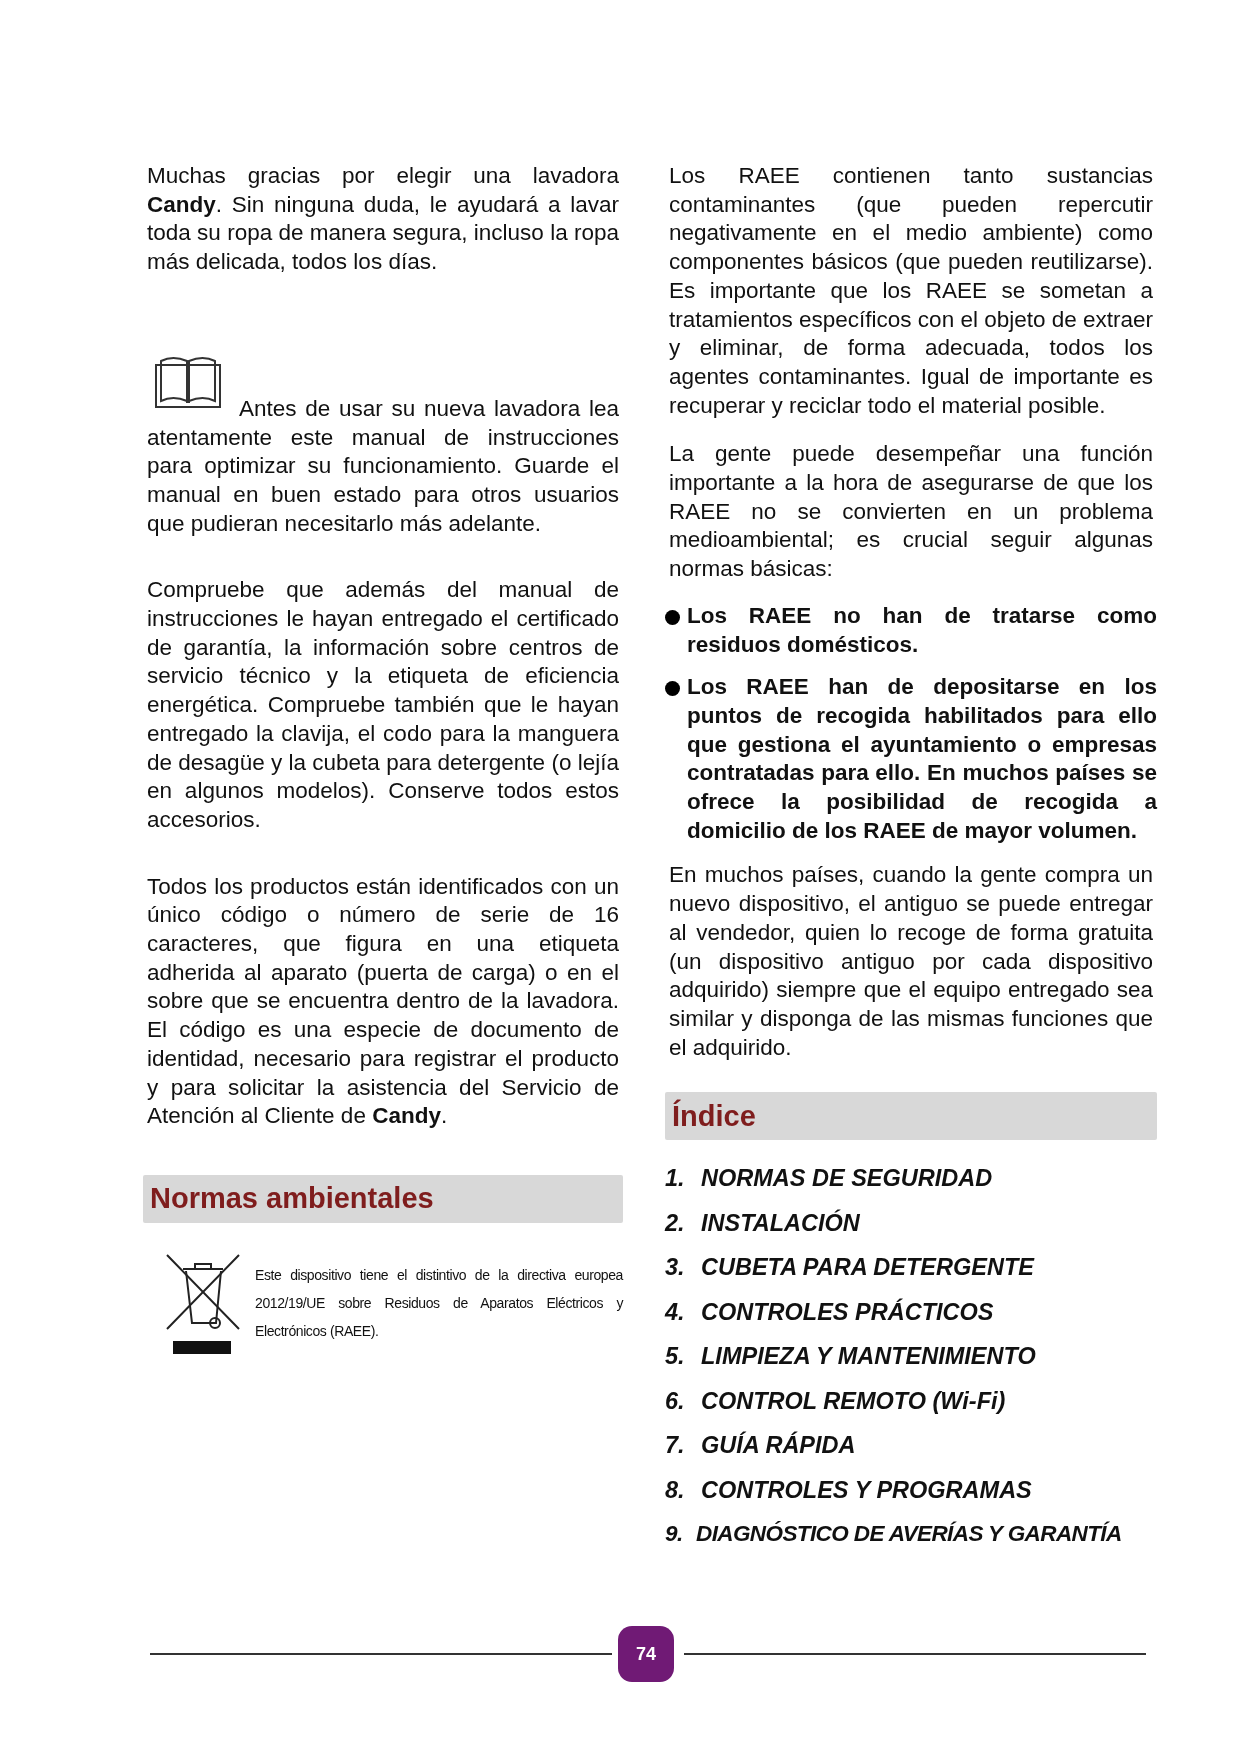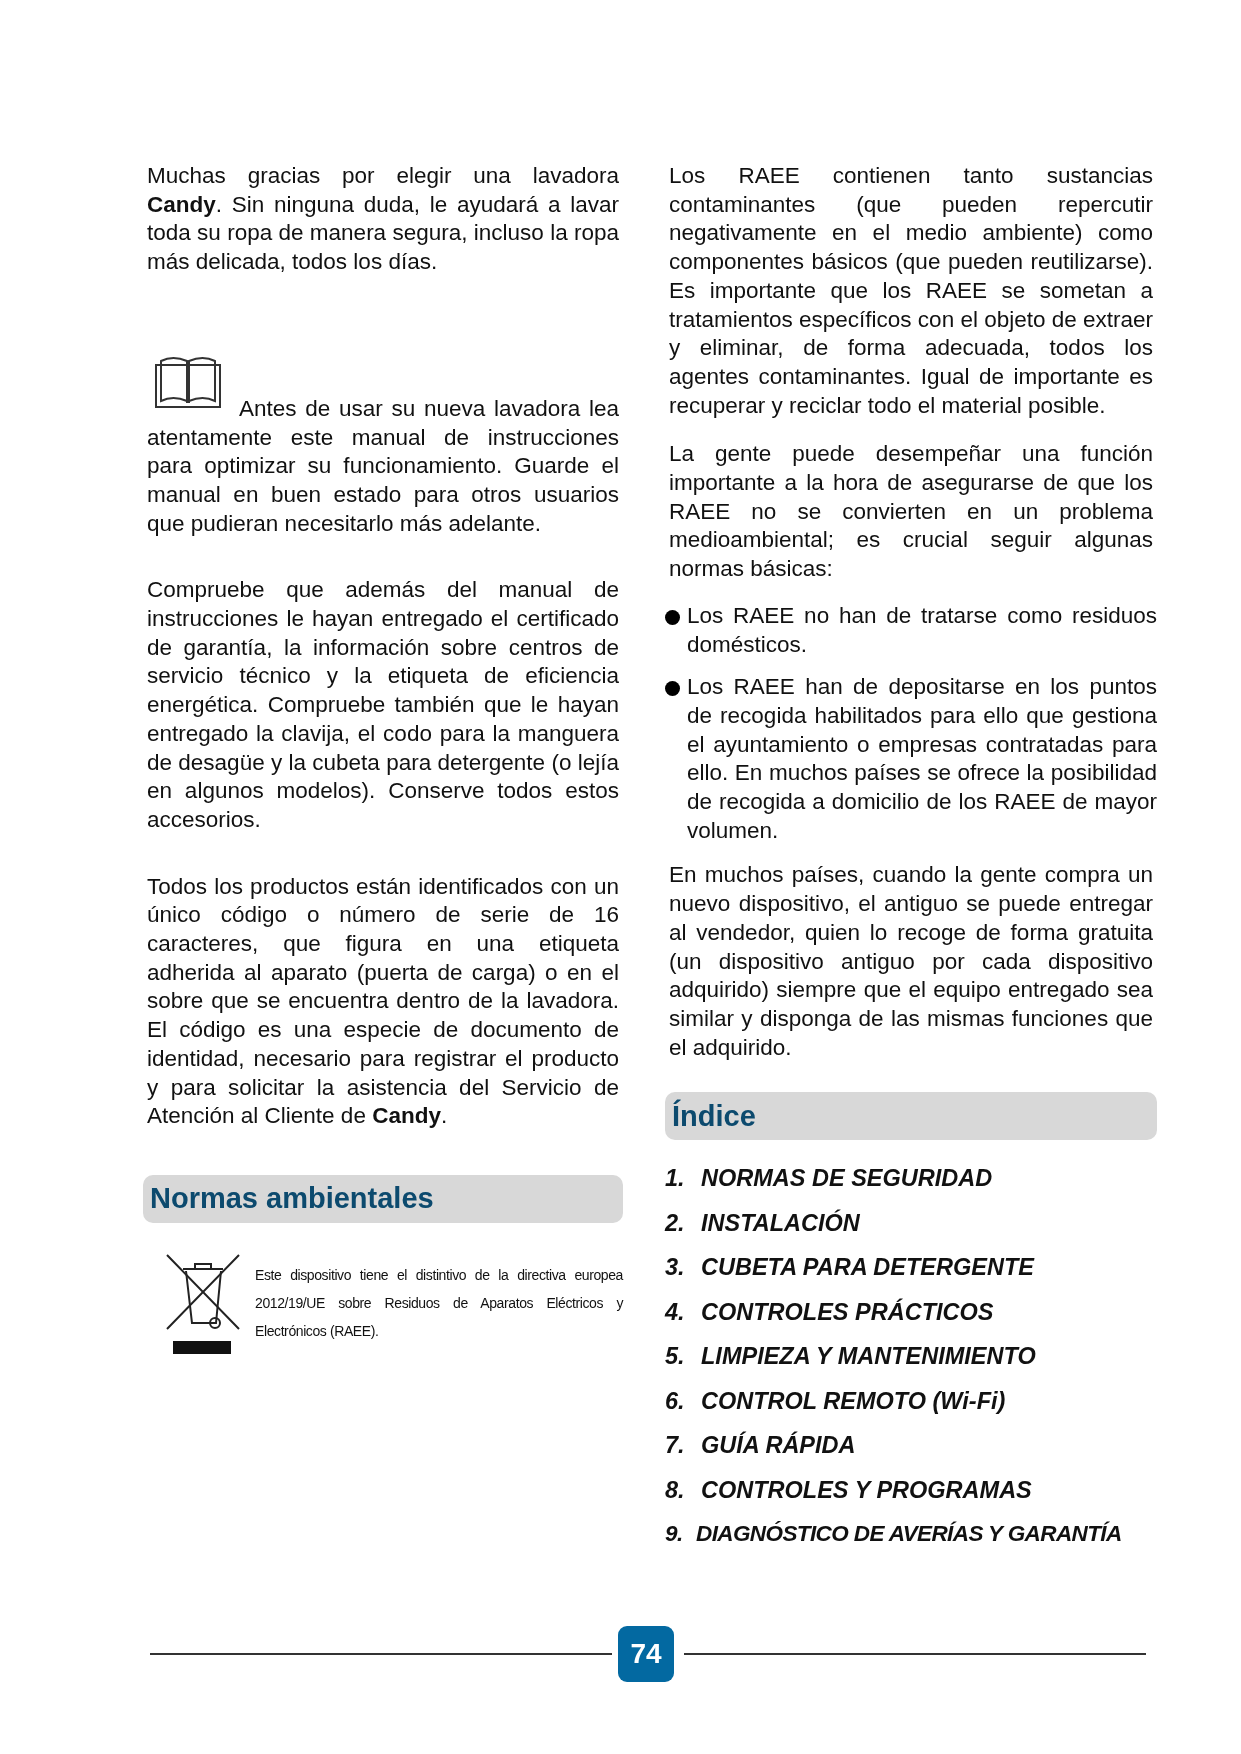--- a/index.html
+++ b/index.html
@@ -15,47 +15,47 @@
     overflow:hidden;
   }
   .left p.body { }
   .tight { font-size:21px; letter-spacing:-0.5px; line-height:28px; }
   .gap-s { height:22px; }
   .gap-m { height:30px; }
   .book-wrap { position:relative; padding-top:0; }
   .book-icon { position:absolute; left:12px; top:-4px; width:66px; height:58px; }
   .book-first { text-indent:92px; padding-top:40px; }
   .section-bar {
-    background:#d8d8d8; border-radius:10px; height:48px;
+    background:#d8d8d8; border-radius:2px; height:48px;
     display:flex; align-items:center; padding-left:7px;
-    font-weight:bold; font-size:29px; color:#0c4a6e;
+    font-weight:bold; font-size:29px; color:#7f1d1d;
   }
   .weee-row { display:flex; margin-top:24px; }
   .weee-icon { width:80px; height:110px; margin-left:20px; margin-right:12px; flex:none; }
   .weee-text { font-size:14px; line-height:28px; text-align:justify; letter-spacing:-0.4px; }
-  ul.bullets { list-style:none; margin:0; padding:0; }
+  ul.bullets { list-style:none; margin:0; padding:0;font-weight:bold; }
   ul.bullets li { position:relative; padding-left:22px; font-size:22.5px; line-height:28.7px; text-align:justify; }
   ul.bullets li .dot {
     position:absolute; left:0; top:8px; width:15px; height:15px; border-radius:50%; background:#000;
   }
   .toc { list-style:none; margin:0; padding:0; }
   .toc li {
     font-weight:bold; font-style:italic; font-size:23.5px; height:44.5px; line-height:44.5px;
     display:flex;
   }
   .toc li .num { width:36px; display:inline-block; }
   .toc li.last { font-size:22.5px; letter-spacing:-0.6px; }
   .toc li.last .num { width:31px; }
   .footer { position:absolute; top:1626px; left:0; width:1241px; height:56px; }
   .footer .rule { position:absolute; top:27px; height:2px; background:#333; }
   .footer .rule.l { left:150px; width:462px; }
   .footer .rule.r { left:684px; width:462px; }
   .page-badge {
-    position:absolute; left:618px; top:0; width:56px; height:56px; background:#0369a1;
-    border-radius:9px; color:#fff; font-weight:bold; font-size:28px;
+    position:absolute; left:618px; top:0; width:56px; height:56px; background:#701a75;
+    border-radius:14px; color:#fff; font-weight:bold; font-size:18px;
     display:flex; align-items:center; justify-content:center;
   }
 </style>
 </head>
 <body>
 
 <div class="col col-left left">
   <p class="body"><span>Muchas gracias por elegir una lavadora </span><b>Candy</b><span>. Sin ninguna duda, le ayudará a lavar toda su ropa de manera segura, incluso la ropa más delicada, todos los días.</span></p>
   <div class="gap-m"></div>
   <div style="height:40px"></div>

